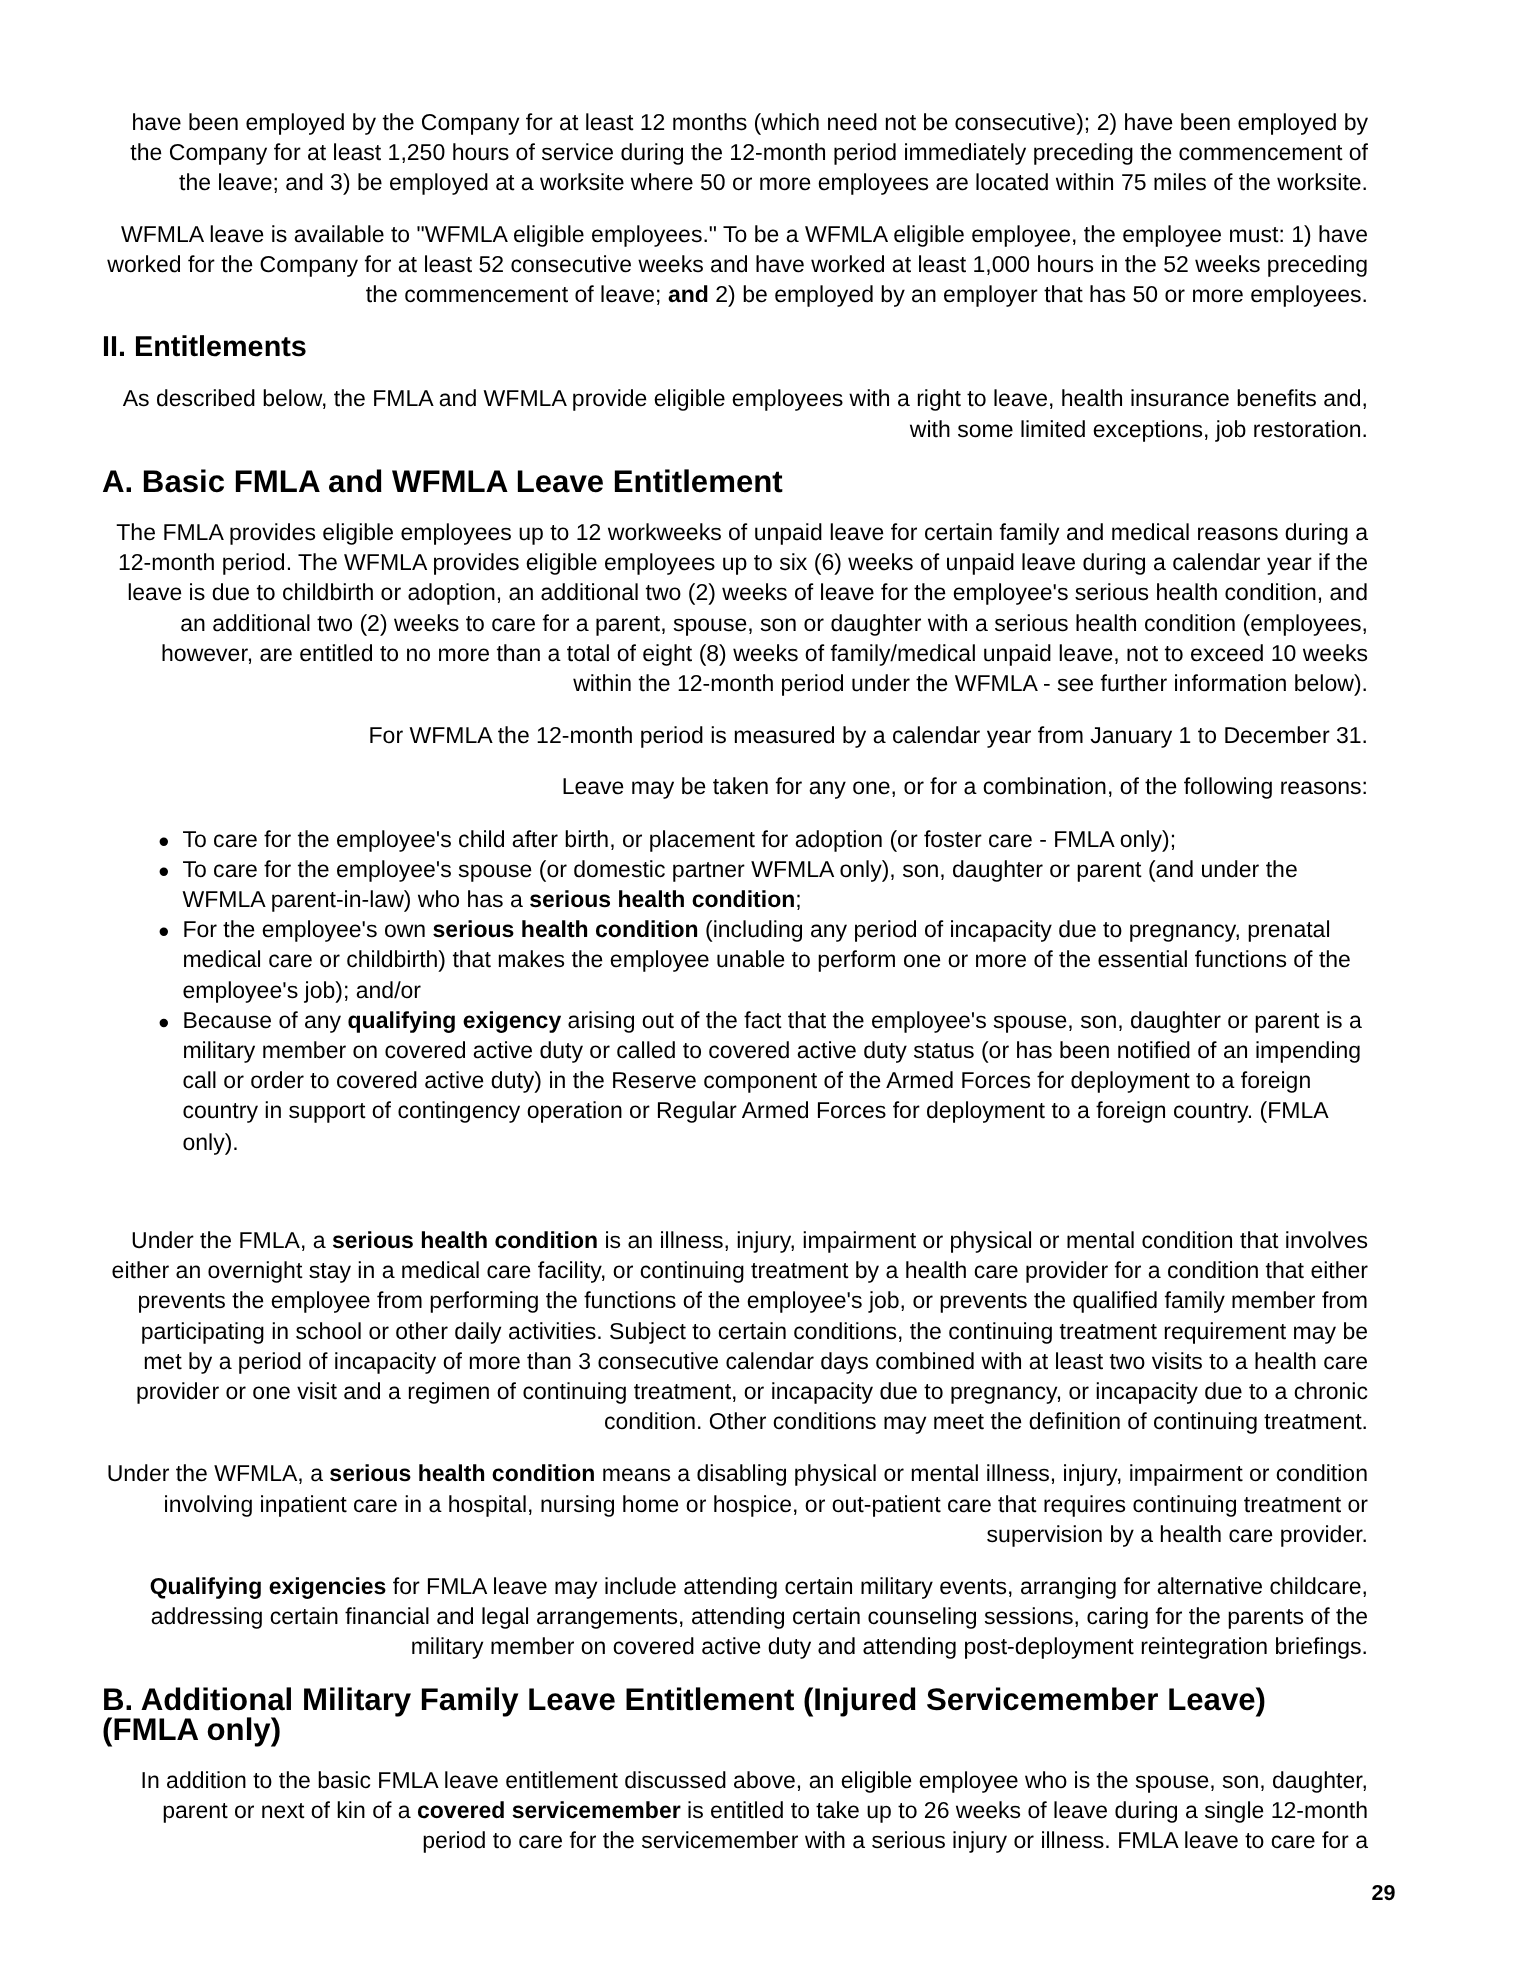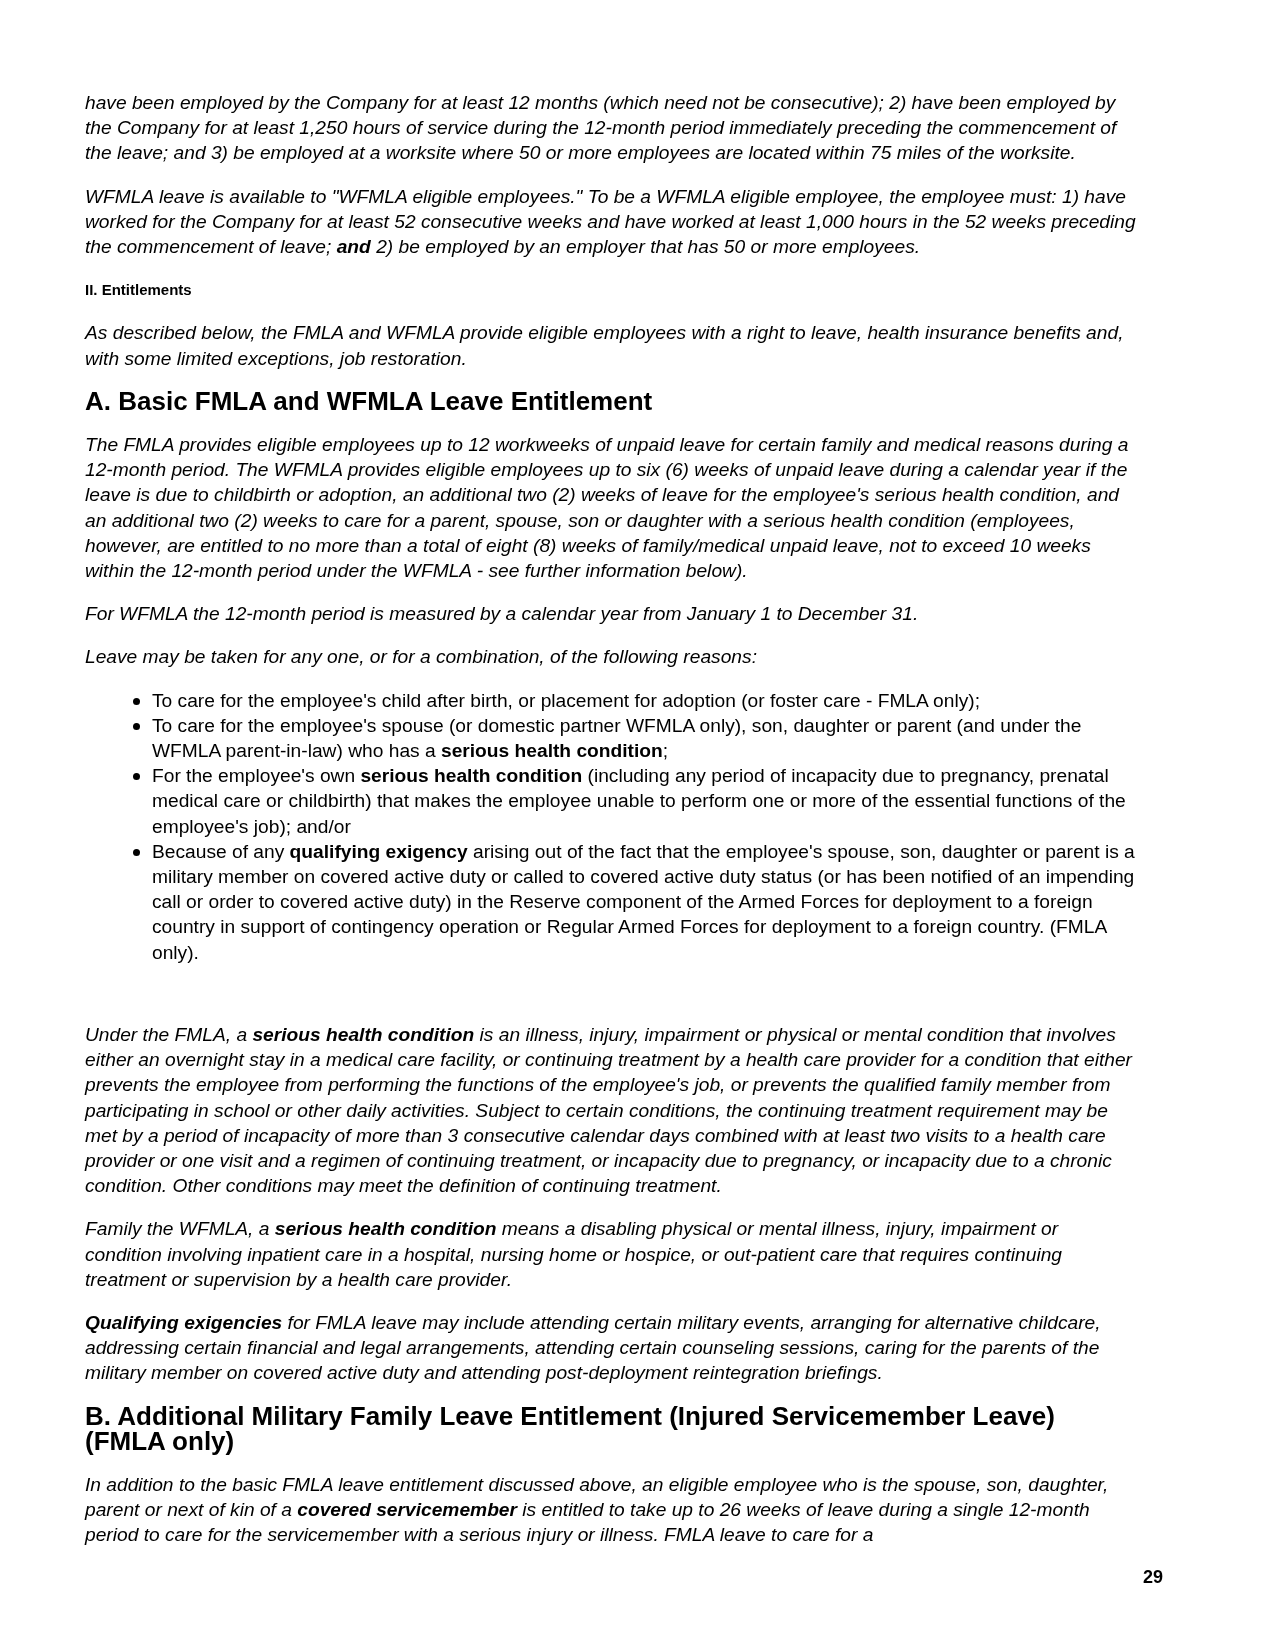--- a/index.html
+++ b/index.html
@@ -22,27 +22,26 @@
   }
   .doc-body {
     width: 1055px;
     font-size: 19.2px;
     line-height: 25.2px;
     color: #000000;
   }
   p.para {
     margin: 0 0 18px 0;
     padding: 0;
-    text-align: left;
-    font-style: italic;
+    text-align: right;
   }
   h2.heading {
     margin: 0 0 18px 0;
     padding: 0;
-    font-size: 15px;
+    font-size: 24px;
     line-height: 25.2px;
     font-weight: bold;
   }
   h3.subheading {
     margin: 0 0 18px 0;
     padding: 0;
     font-size: 26px;
     line-height: 25.2px;
     font-weight: bold;
   }
@@ -99,19 +98,19 @@
       <p class="para"><span>For WFMLA the 12-month period is measured by a calendar year from January 1 to December 31.</span></p>
       <p class="para"><span>Leave may be taken for any one, or for a combination, of the following reasons:</span></p>
       <ul class="bullets bullets-block">
         <li><span>To care for the employee's child after birth, or placement for adoption (or foster care - FMLA only);</span></li>
         <li><span>To care for the employee's spouse (or domestic partner WFMLA only), son, daughter or parent (and under the WFMLA parent-in-law) who has a </span><strong>serious health condition</strong><span>;</span></li>
         <li><span>For the employee's own </span><strong>serious health condition</strong><span> (including any period of incapacity due to pregnancy, prenatal medical care or childbirth) that makes the employee unable to perform one or more of the essential functions of the employee's job); and/or</span></li>
         <li><span>Because of any </span><strong>qualifying exigency</strong><span> arising out of the fact that the employee's spouse, son, daughter or parent is a military member on covered active duty or called to covered active duty status (or has been notified of an impending call or order to covered active duty) in the Reserve component of the Armed Forces for deployment to a foreign country in support of contingency operation or Regular Armed Forces for deployment to a foreign country. (FMLA only).</span></li>
       </ul>
       <div class="post-bullets-gap"></div>
       <p class="para"><span>Under the FMLA, a </span><strong>serious health condition</strong><span> is an illness, injury, impairment or physical or mental condition that involves either an overnight stay in a medical care facility, or continuing treatment by a health care provider for a condition that either prevents the employee from performing the functions of the employee's job, or prevents the qualified family member from participating in school or other daily activities. Subject to certain conditions, the continuing treatment requirement may be met by a period of incapacity of more than 3 consecutive calendar days combined with at least two visits to a health care provider or one visit and a regimen of continuing treatment, or incapacity due to pregnancy, or incapacity due to a chronic condition. Other conditions may meet the definition of continuing treatment.</span></p>
-      <p class="para"><span>Family the WFMLA, a </span><strong>serious health condition</strong><span> means a disabling physical or mental illness, injury, impairment or condition involving inpatient care in a hospital, nursing home or hospice, or out-patient care that requires continuing treatment or supervision by a health care provider.</span></p>
+      <p class="para"><span>Under the WFMLA, a </span><strong>serious health condition</strong><span> means a disabling physical or mental illness, injury, impairment or condition involving inpatient care in a hospital, nursing home or hospice, or out-patient care that requires continuing treatment or supervision by a health care provider.</span></p>
       <p class="para"><strong>Qualifying exigencies</strong><span> for FMLA leave may include attending certain military events, arranging for alternative childcare, addressing certain financial and legal arrangements, attending certain counseling sessions, caring for the parents of the military member on covered active duty and attending post-deployment reintegration briefings.</span></p>
       <h3 class="subheading"><strong>B. Additional Military Family Leave Entitlement (Injured Servicemember Leave) (FMLA only)</strong></h3>
       <p class="para"><span>In addition to the basic FMLA leave entitlement discussed above, an eligible employee who is the spouse, son, daughter, parent or next of kin of a </span><strong>covered servicemember</strong><span> is entitled to take up to 26 weeks of leave during a single 12-month period to care for the servicemember with a serious injury or illness. FMLA leave to care for a</span></p>
     </div>
   <div class="page-number">29</div>
 </div>
 
 </body></html>

